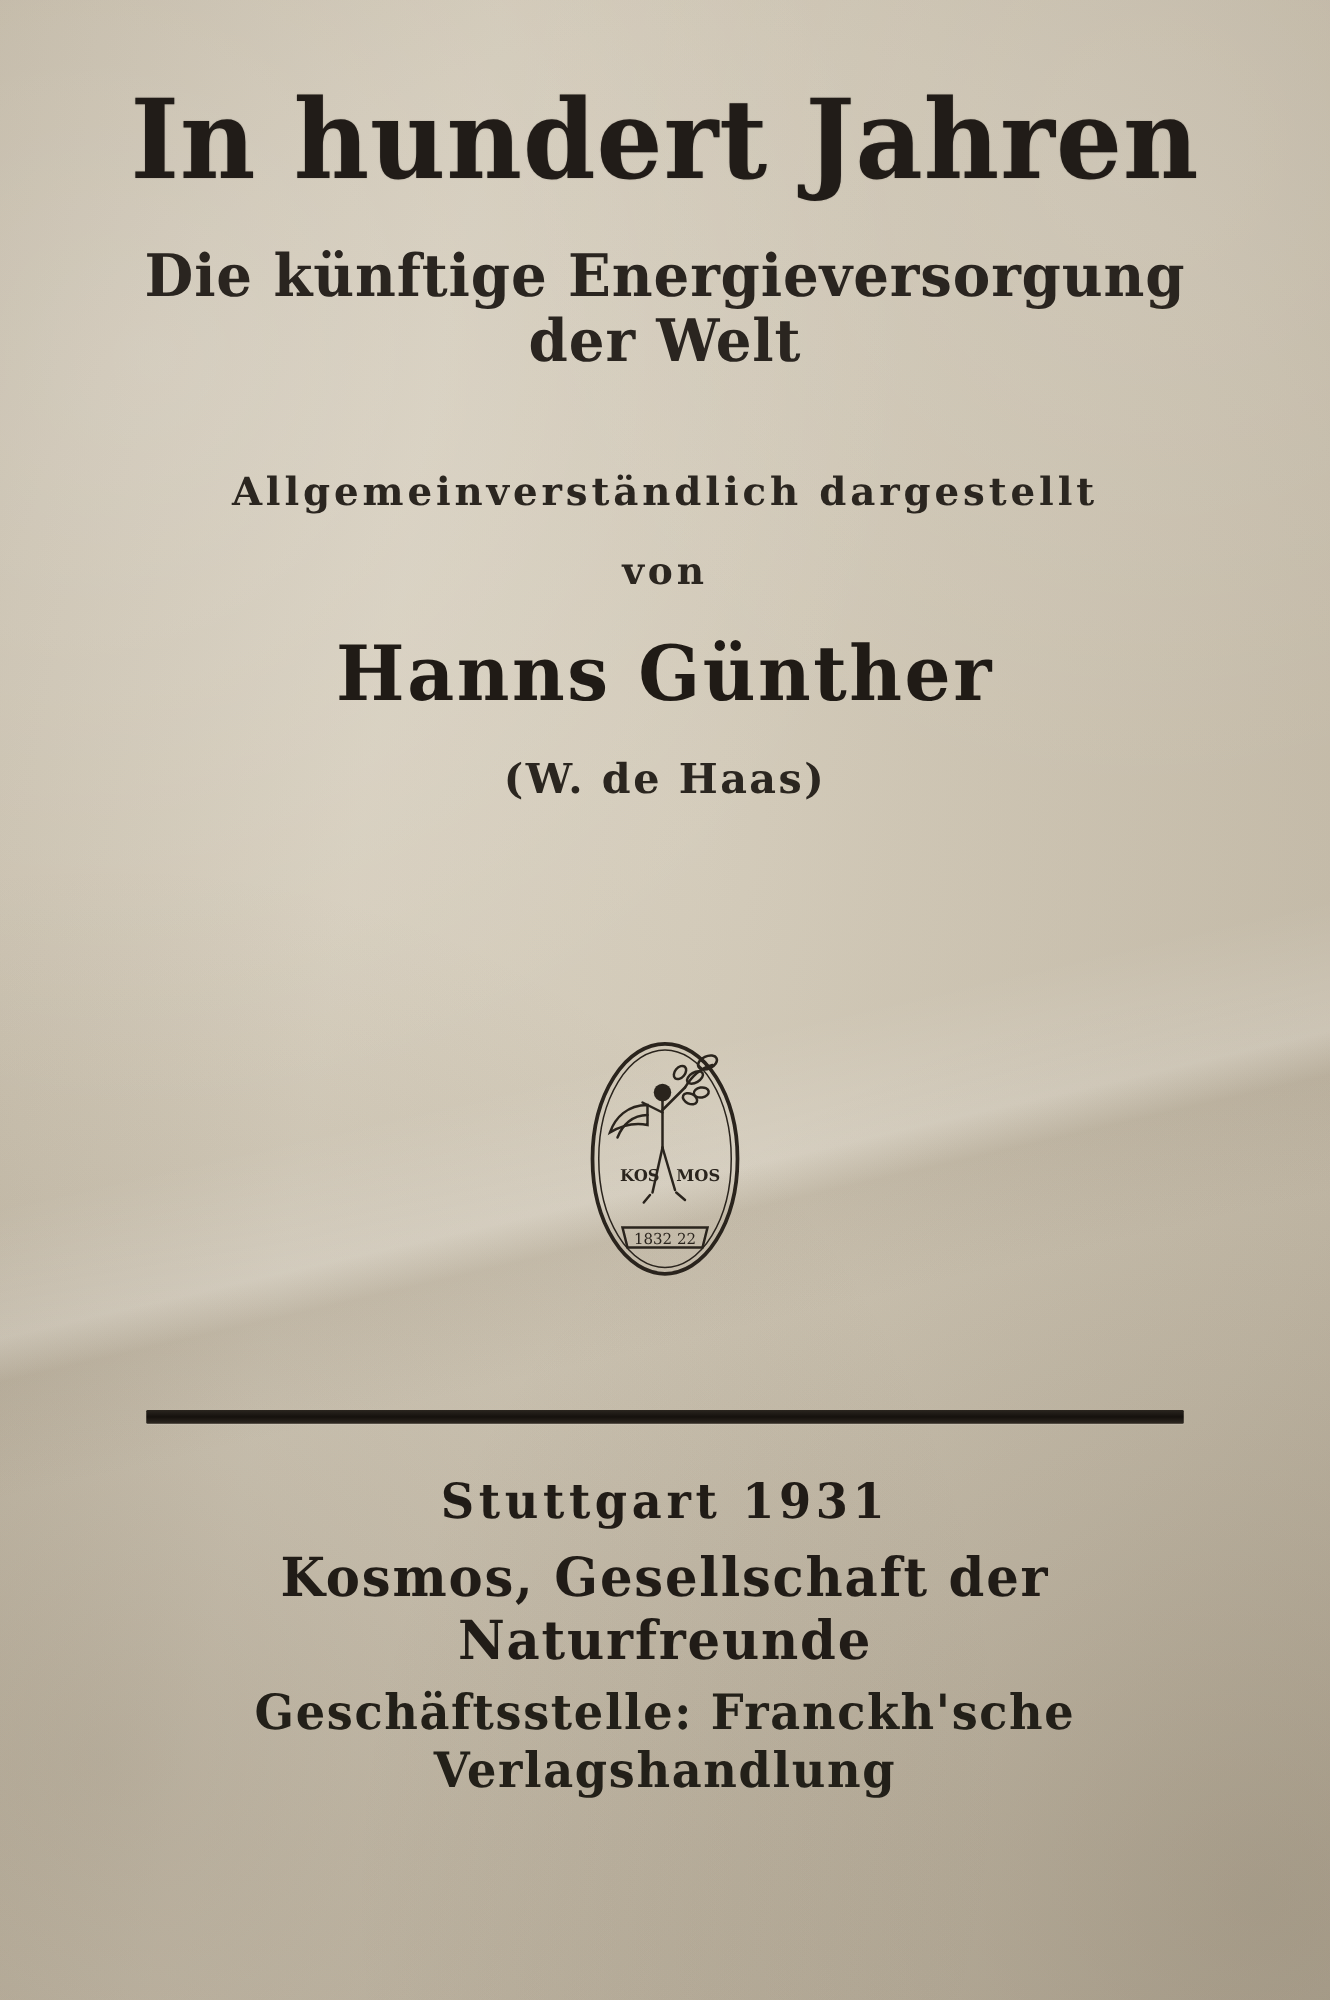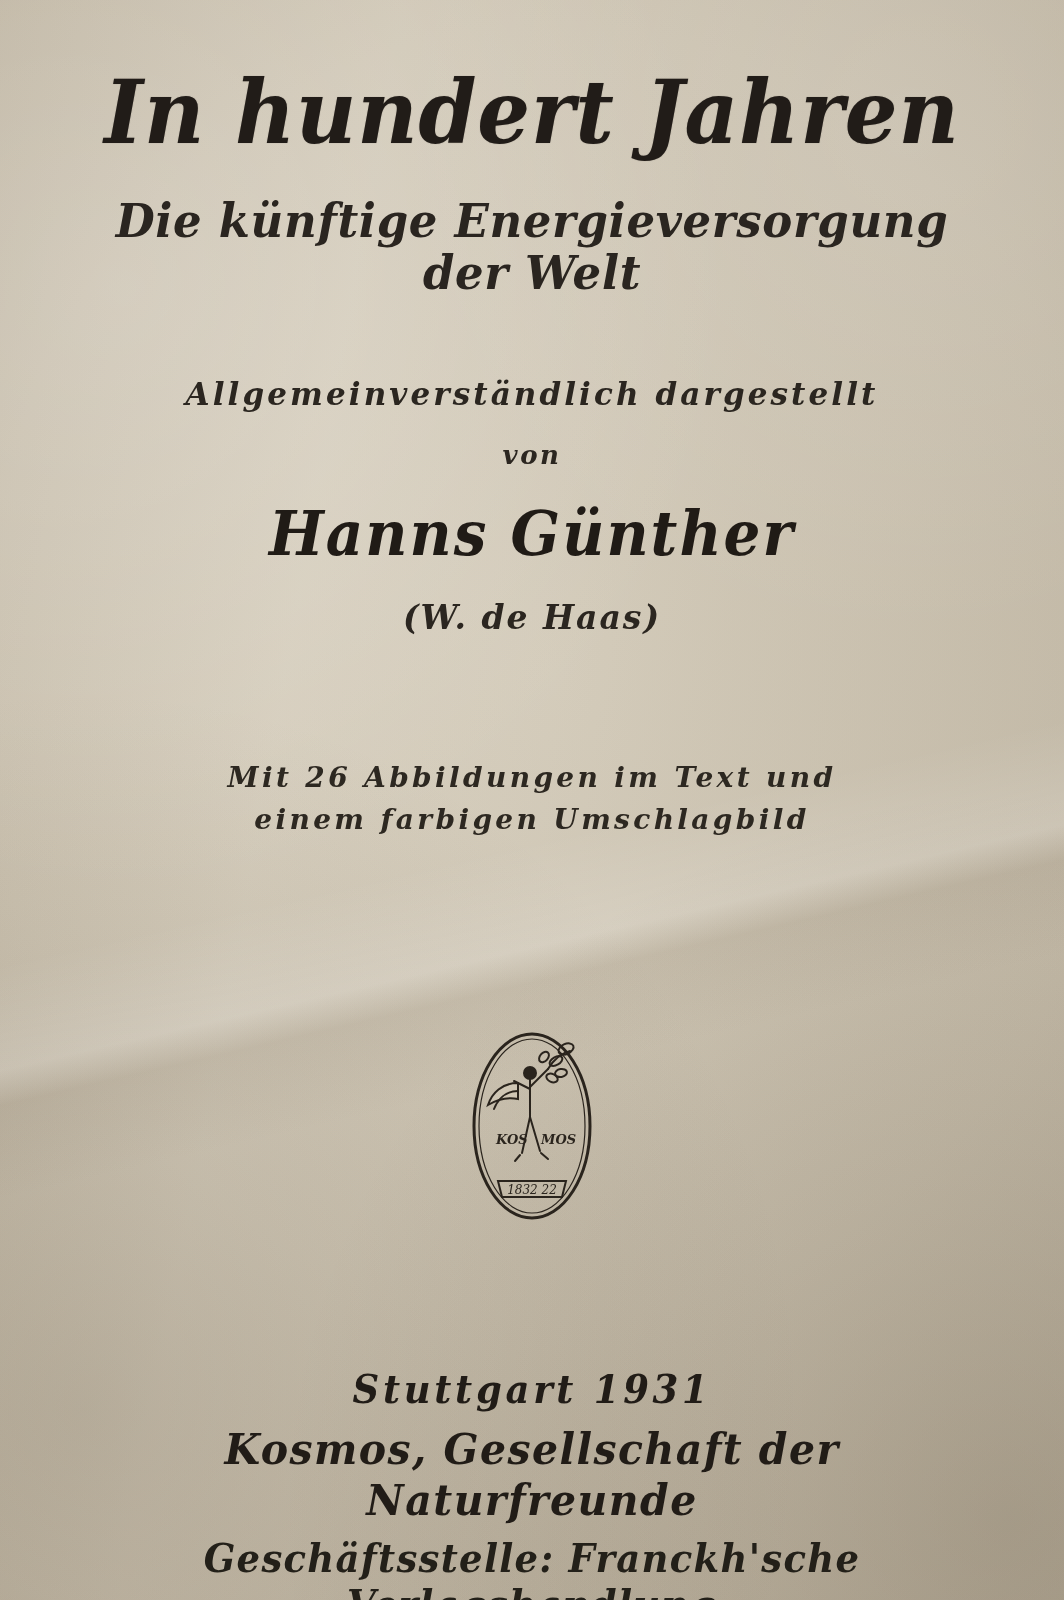--- a/index.html
+++ b/index.html
@@ -53,21 +53,20 @@
     position: relative;
     z-index: 3;
     width: 100%;
     height: 100%;
     box-sizing: border-box;
     padding: 56px 66px 26px 66px;
     display: flex;
     flex-direction: column;
     align-items: center;
     color: #241f1a;
-    font-style: italic;
   }
 
   .fraktur {
     font-family: "DejaVu Serif", serif;
     font-weight: 700;
     letter-spacing: 0.02em;
   }
 
   .main-title {
     font-size: 83px;
@@ -93,21 +92,21 @@
 
   .presented {
     font-size: 31px;
     text-align: center;
     margin-top: 80px;
     letter-spacing: 0.10em;
     color: #2b2620;
   }
 
   .byline {
-    font-size: 26px;
+    font-size: 30px;
     text-align: center;
     margin-top: 28px;
     letter-spacing: 0.10em;
     color: #2b2620;
   }
 
   .author {
     font-size: 58px;
     font-weight: 700;
     text-align: center;
@@ -194,24 +193,20 @@
     <div class="subtitle fraktur">Die künftige Energieversorgung der Welt</div>
 
     <div class="presented fraktur">Allgemeinverständlich dargestellt</div>
 
     <div class="byline fraktur">von</div>
 
     <div class="author fraktur">Hanns Günther</div>
 
     <div class="author-alt fraktur">(W. de Haas)</div>
 
-    <div class="illus-note fraktur">
-      <div>Mit 26 Abbildungen im Text und</div>
-      <div>einem farbigen Umschlagbild</div>
-    </div>
 
     <div class="emblem-wrap">
       <svg class="emblem" viewBox="0 0 140 210">
         <ellipse cx="70" cy="105" rx="58" ry="92" fill="none" stroke="#2a241d" stroke-width="3"></ellipse>
         <ellipse cx="70" cy="105" rx="53" ry="87" fill="none" stroke="#2a241d" stroke-width="1.2"></ellipse>
 
         <g stroke="#2a241d" stroke-width="2" fill="none" stroke-linecap="round">
 
           <circle cx="68" cy="52" r="7" fill="#2a241d" stroke="none"></circle>
 

